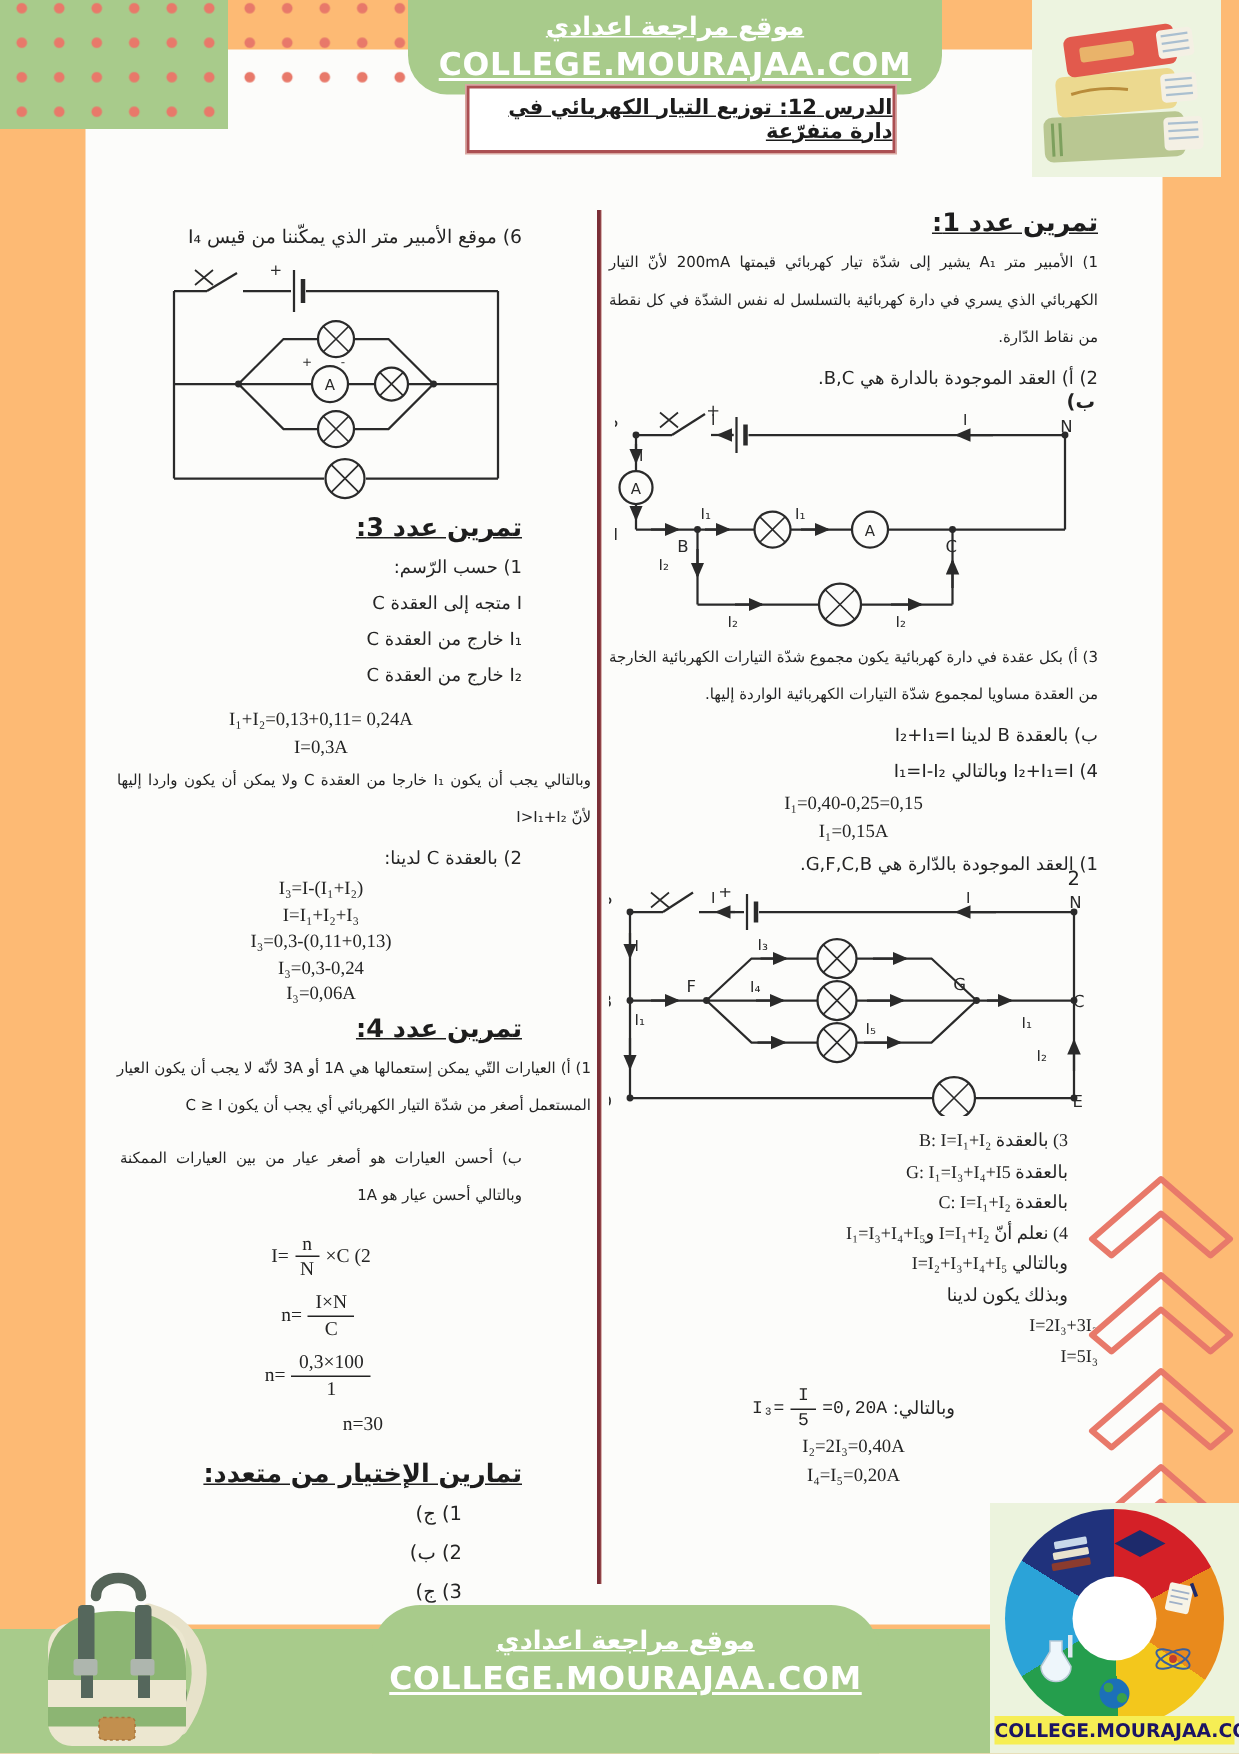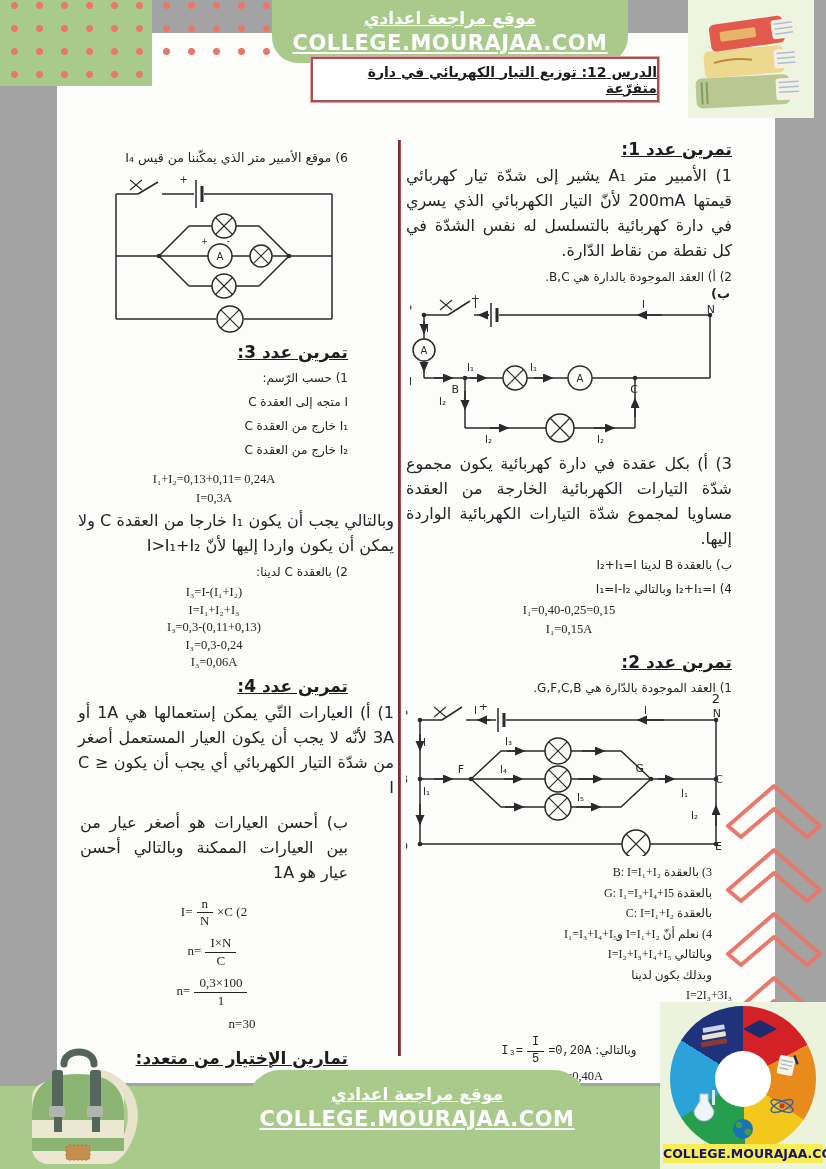--- a/index.html
+++ b/index.html
@@ -1,41 +1,41 @@
 <!DOCTYPE html>
 <html lang="ar"><head>
 <meta charset="utf-8">
 <style>
   html,body{margin:0;padding:0}
-  .page{position:relative;width:826px;height:1169px;background:#a3a3a3;overflow:hidden;
+  .page{position:relative;width:826px;height:1169px;background:#fdba74;overflow:hidden;
         font-family:"DejaVu Sans",sans-serif;color:#242424}
   .paper{position:absolute;left:57px;top:33px;width:718px;height:1050px;background:#fcfcfa}
   .corner-green{position:absolute;left:0;top:0;width:152px;height:86px;background:#a8cb8b}
   .dots{position:absolute;background-image:radial-gradient(circle,#e8796a 3.1px,rgba(232,121,106,0) 3.9px);
         background-size:25px 23px;pointer-events:none}
   .dots.a{left:2px;top:-6px;width:152px;height:92px}
   .dots.b{left:154px;top:-6px;width:124px;height:64px}
   .banner{position:absolute;background:#a8cb8b;color:#fff;text-align:center;box-sizing:border-box}
   .banner.top{left:272px;top:0;width:356px;height:63px;border-radius:0 0 26px 26px;padding-top:7px}
   .banner.bottom{left:248px;top:1070px;width:338px;height:99px;border-radius:32px 32px 0 0;padding-top:13px}
   .bottom-strip{position:absolute;left:0;top:1086px;width:826px;height:83px;background:#a8cb8b}
   .site-ar{font-size:17px;font-weight:bold;text-decoration:underline;line-height:1.35}
   .site-dom{font-size:21px;font-weight:bold;text-decoration:underline;letter-spacing:.5px;line-height:1.3}
   .books-box{position:absolute;left:688px;top:0;width:126px;height:118px;background:#edf4e0}
-  .title-box{position:absolute;left:311px;top:57px;width:348px;height:45px;background:#fff;
+  .title-box{position:absolute;left:311px;top:57px;width:286px;height:45px;background:#fff;
              border:2px solid #ab4f52;box-shadow:0 0 0 1px #d9a7a0;display:flex;align-items:center;
              justify-content:flex-start;direction:rtl;box-sizing:border-box}
   .title-text{font-size:14px;font-weight:bold;text-decoration:underline;color:#1c1c1c}
   .divider{position:absolute;left:398px;top:140px;width:3px;height:916px;
            background:linear-gradient(90deg,#7a2e36 65%,#b46a66)}
   .col{position:absolute;direction:rtl;text-align:right}
   .col.right{left:406px;top:136px;width:326px}
   .col.left{left:80px;top:146px;width:268px}
   .exh{font-weight:bold;text-decoration:underline;font-size:17px;margin:3px 0 4px;color:#1d1d1d}
-  .para{font-size:16px;line-height:25px;text-align:justify;margin:0 0 2px}
+  .para{font-size:10px;line-height:25px;text-align:justify;margin:0 0 2px}
   .line{font-size:12px;line-height:24px}
   .eq{font-size:12.5px;line-height:19px;direction:ltr;text-align:center;
       font-family:"Liberation Serif",serif}
   .eq.sm{line-height:17.5px}
   .eqline{font-size:12px;line-height:20.5px;margin-right:20px;font-family:"Liberation Serif",serif}
   .eqline.center{direction:ltr;margin-right:0}
   .circwrap{position:relative;margin:4px 0 6px}
   .sublabel{position:absolute;font-size:13px;font-weight:bold;color:#222}
   .wide{margin-right:-46px;margin-left:-2px}
   .frac{display:inline-block;text-align:center;vertical-align:middle;margin:0 4px;line-height:1.15}
@@ -174,21 +174,20 @@
         </g>
       </svg>
     </div>
 
     <div class="para">3) أ) بكل عقدة في دارة كهربائية يكون مجموع شدّة التيارات الكهربائية الخارجة من العقدة مساويا لمجموع شدّة التيارات الكهربائية الواردة إليها.</div>
     <div class="line">ب) بالعقدة B لدينا I₂+I₁=I</div>
     <div class="line">4) I₂+I₁=I وبالتالي I₁=I-I₂</div>
     <div class="eq">I₁=0,40-0,25=0,15</div>
     <div class="eq">I₁=0,15A</div>
 
-    <div class="exh" style="margin-top:13px">تمرين عدد 2:</div>
     <div class="line">1) العقد الموجودة بالدّارة هي G,F,C,B.</div>
 
     <div class="circwrap">
       <span class="sublabel" style="right:12px;top:-13px;font-weight:normal">2</span>
       <svg width="326" height="152" viewBox="0 0 326 152" style="display:block">
         <defs>
           <marker id="ar2" markerWidth="8" markerHeight="8" refX="6" refY="3" orient="auto">
             <path d="M0,0L7,3L0,6Z" fill="#2a2a2a"></path>
           </marker>
         </defs>

